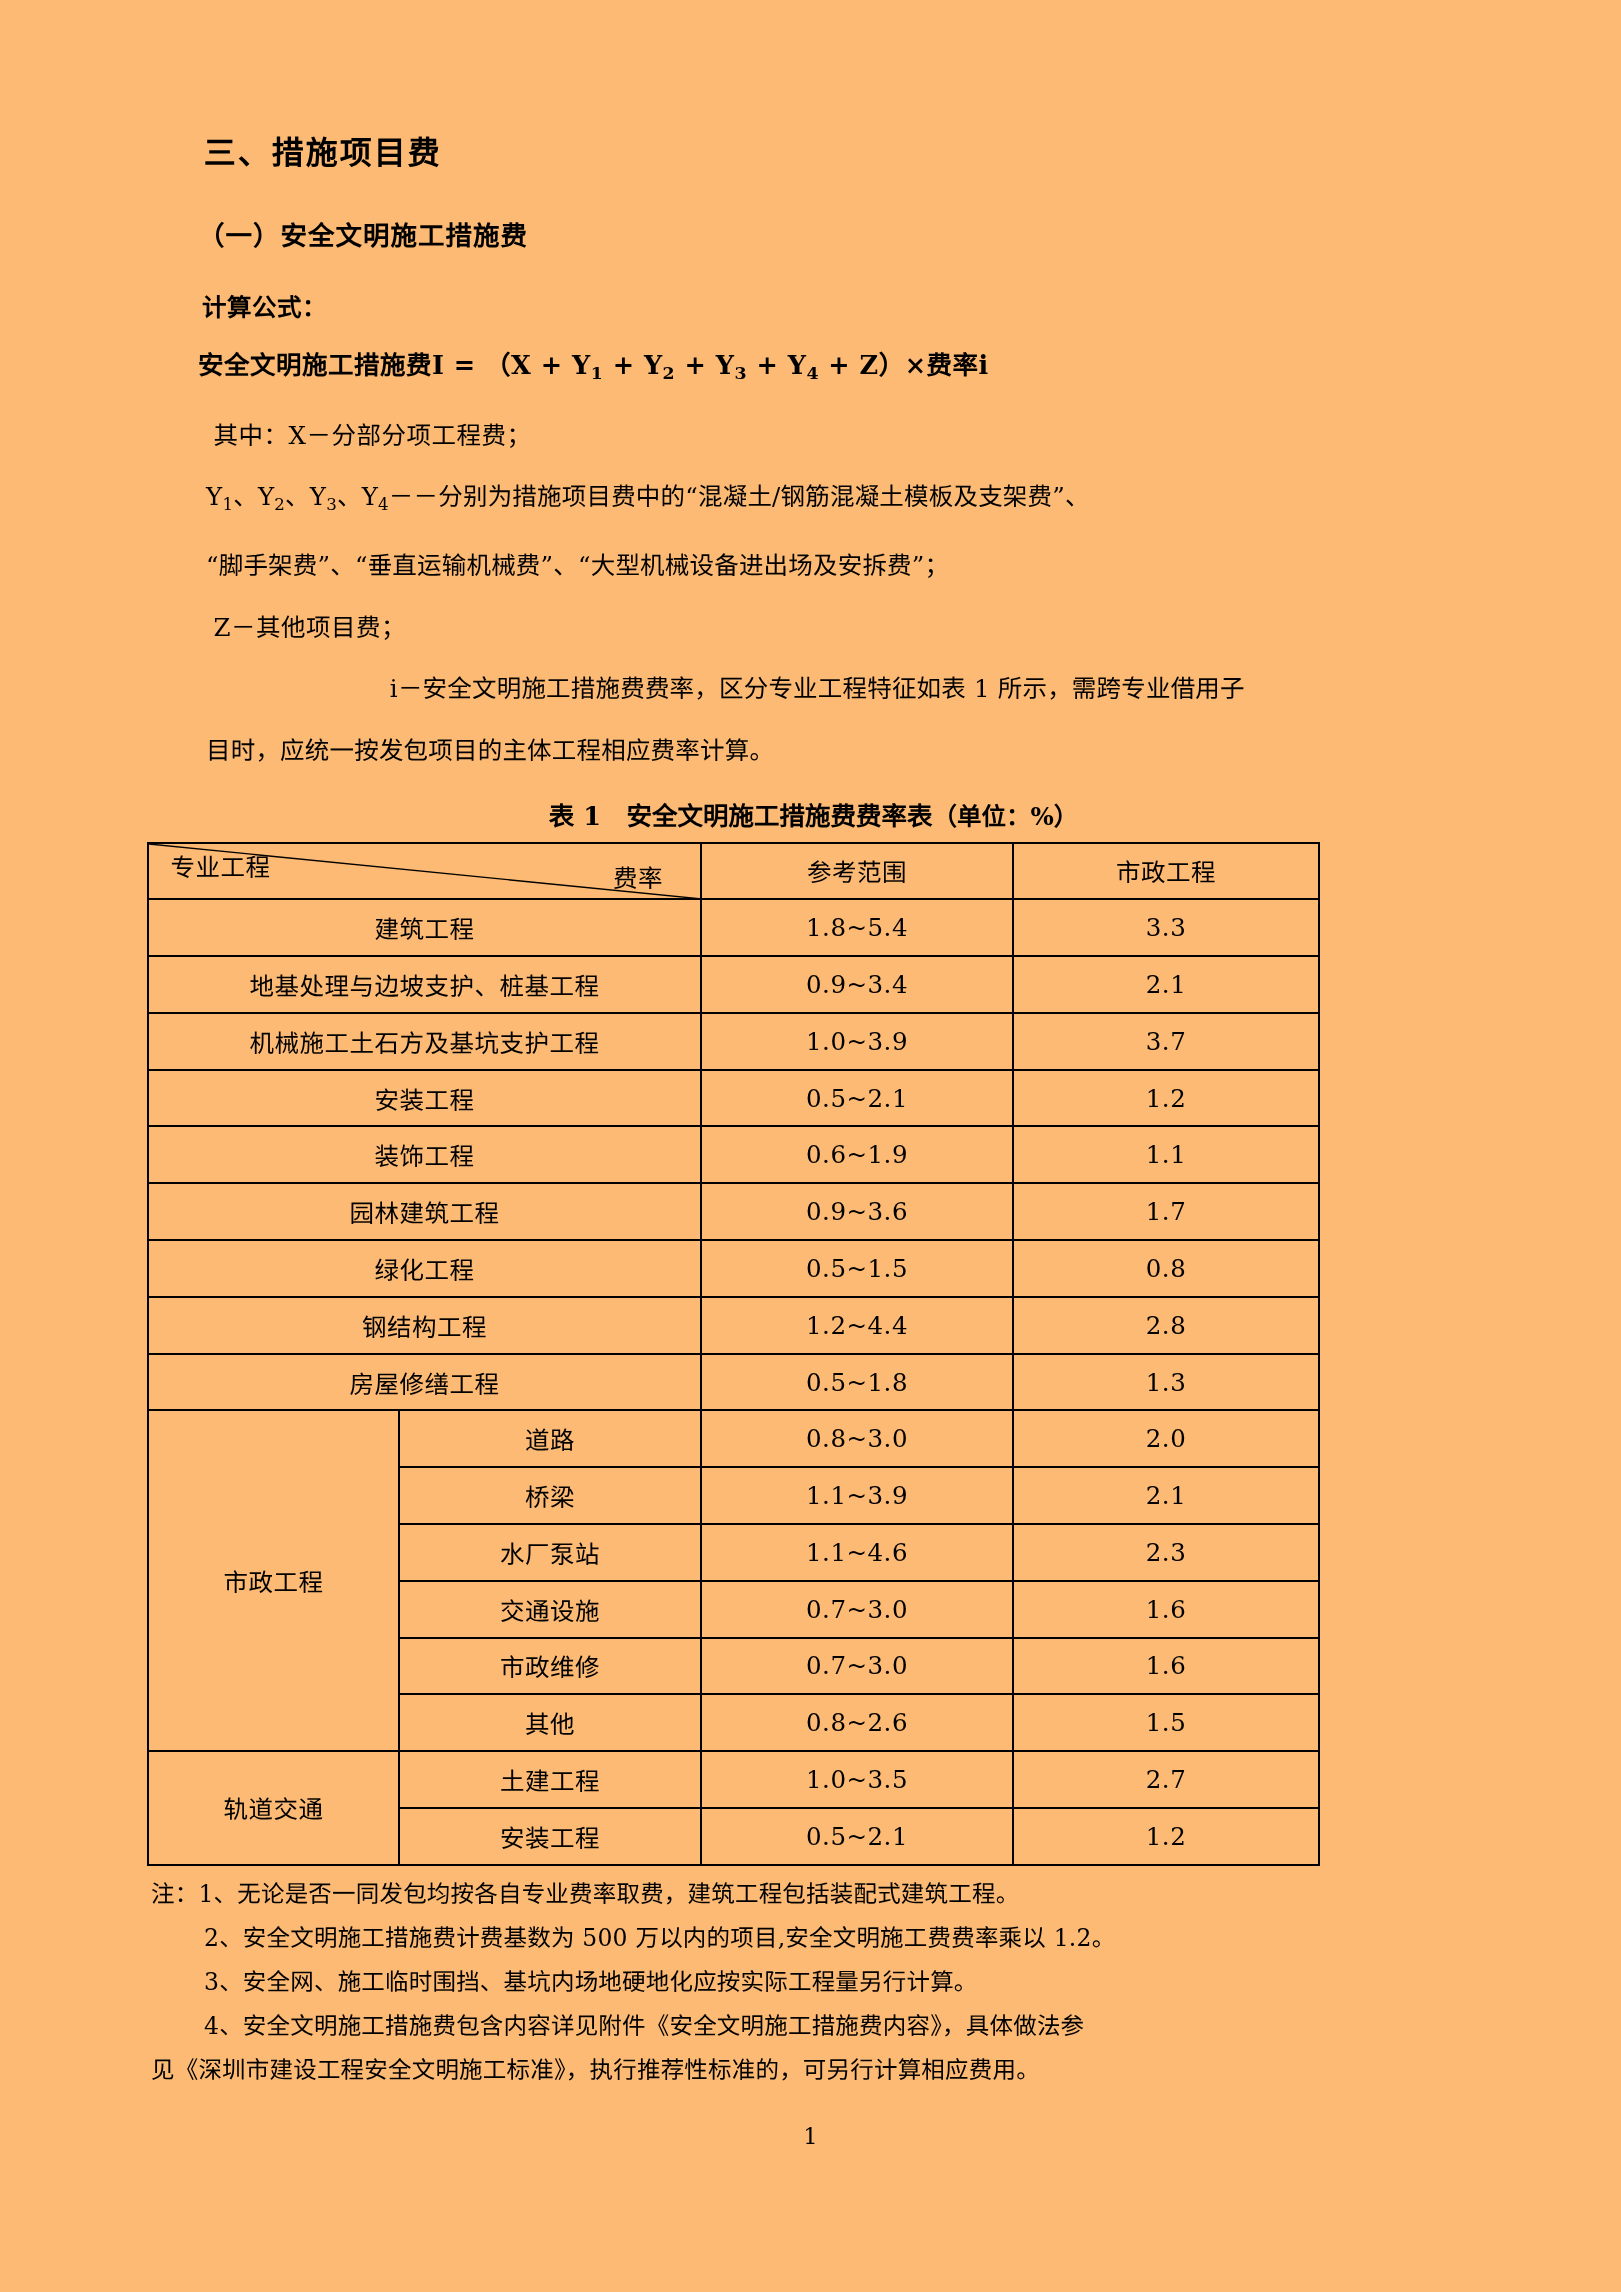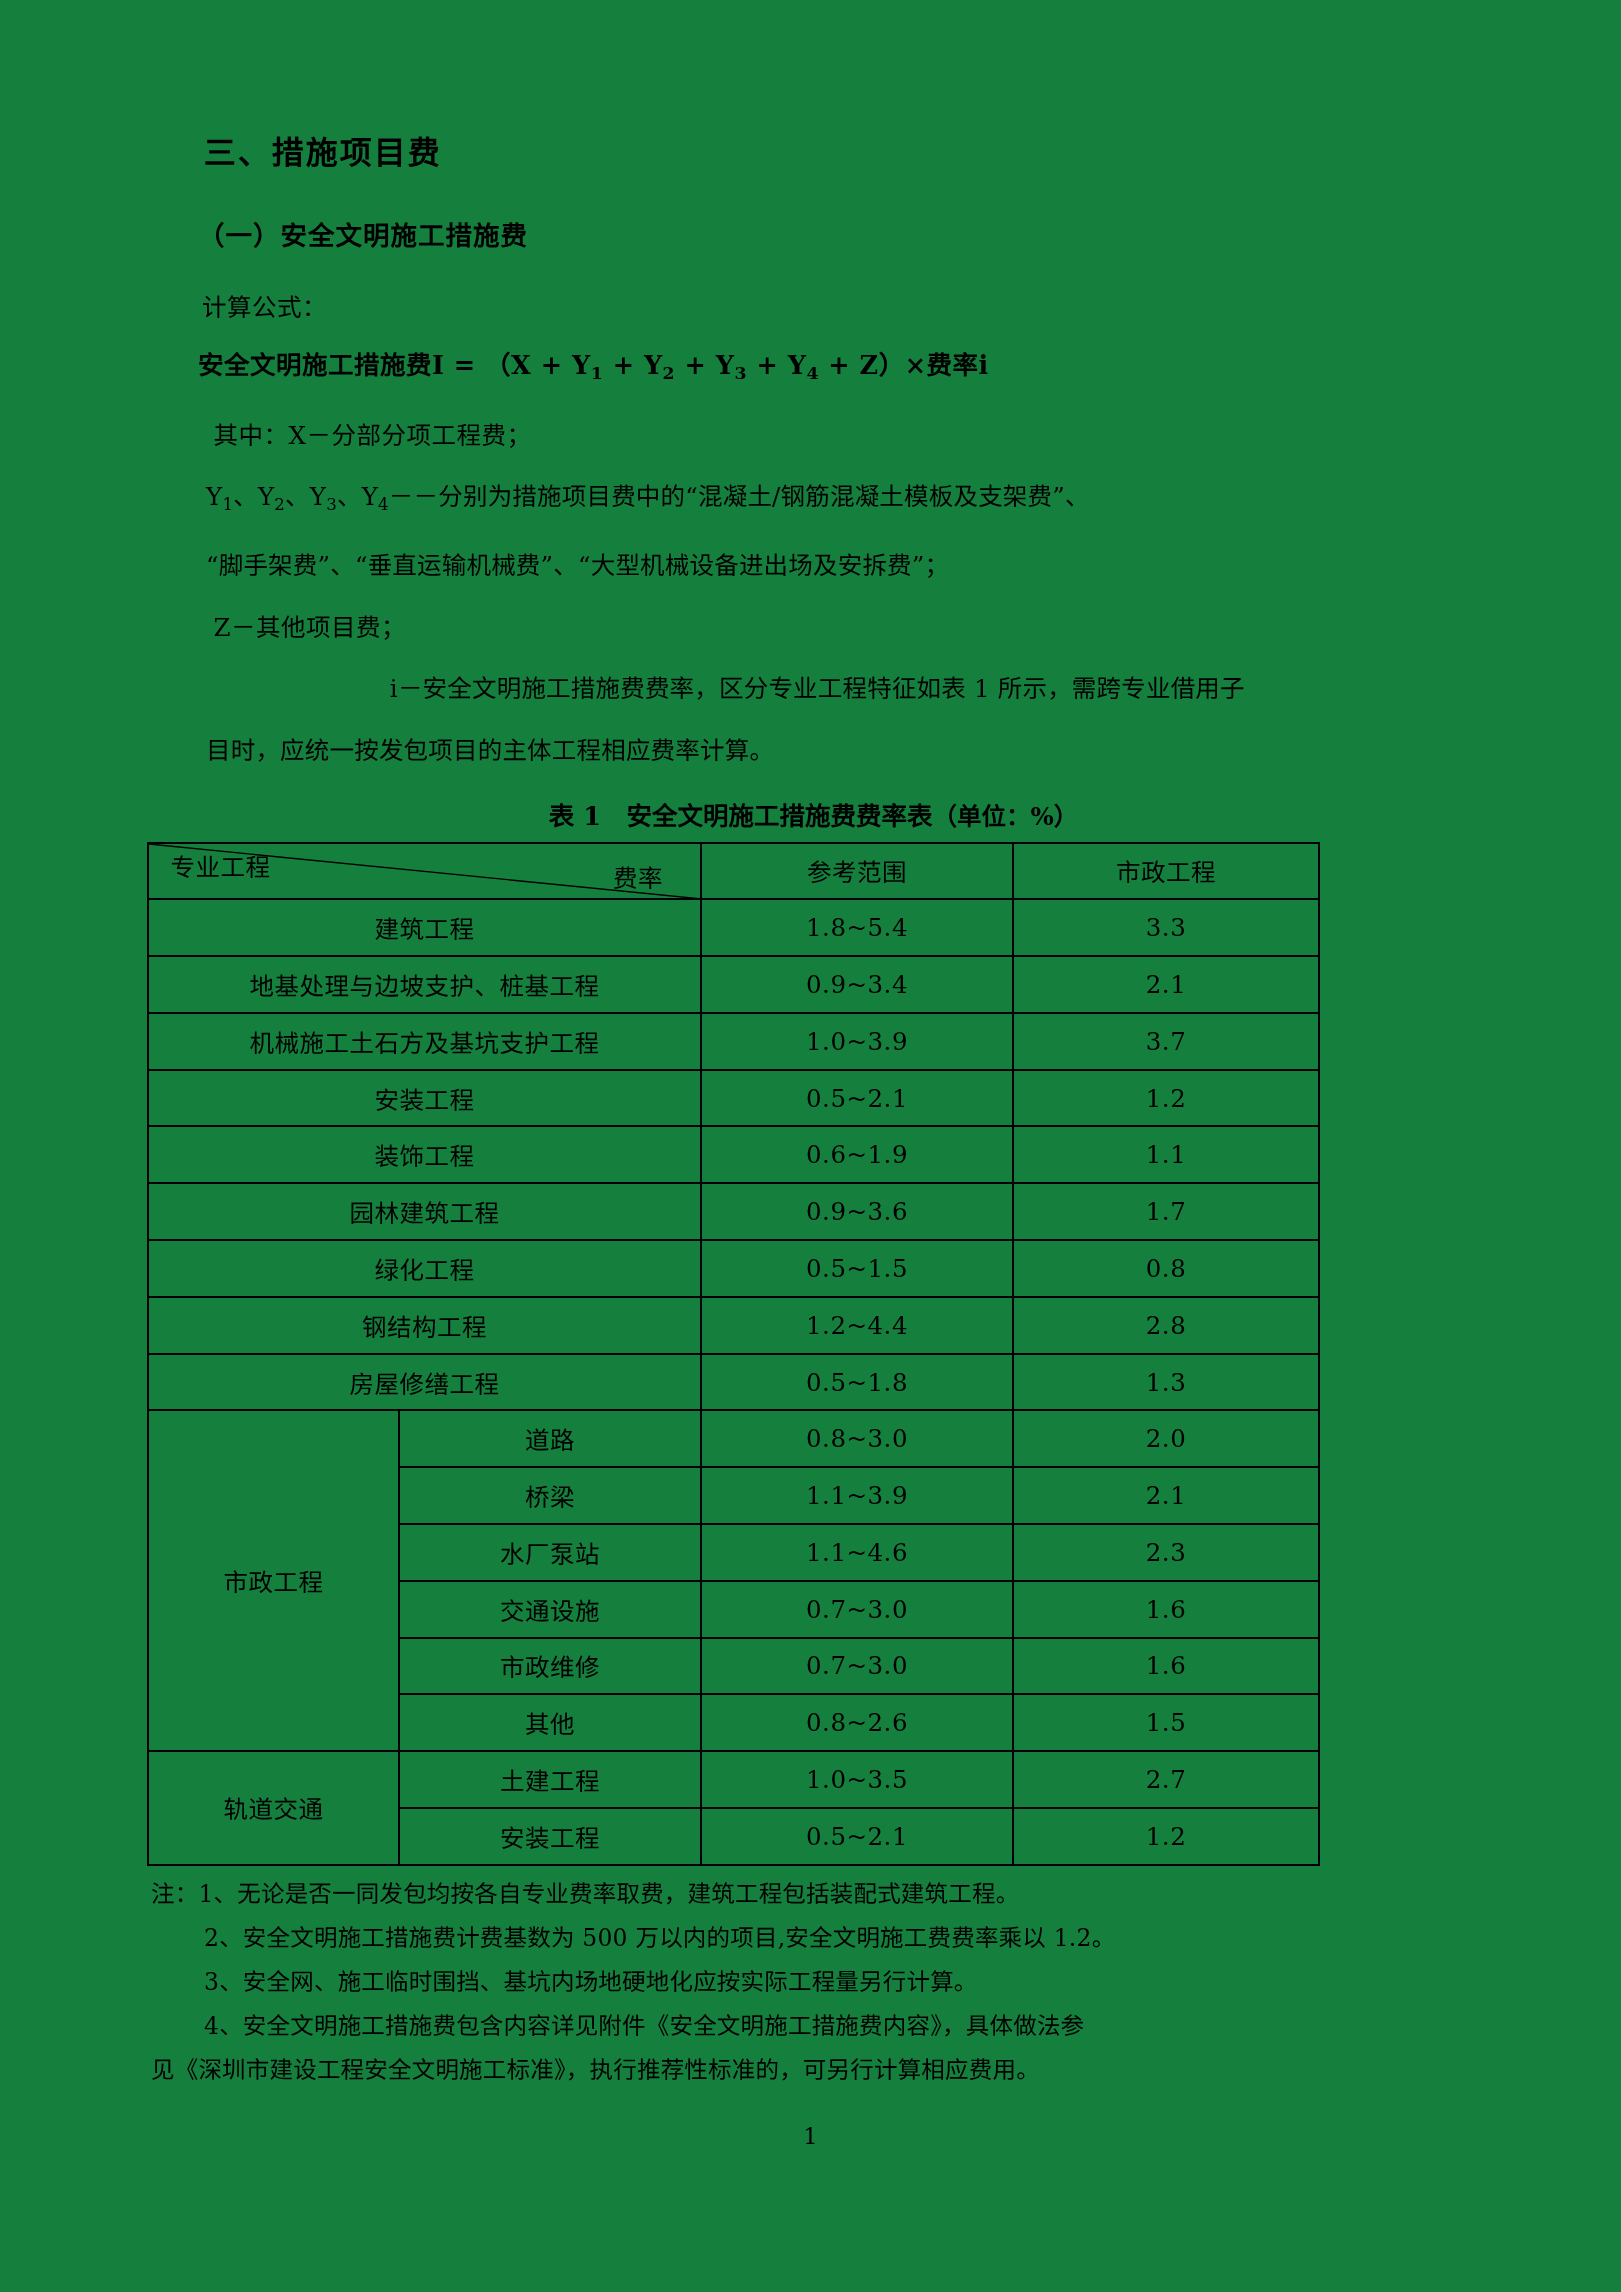--- a/index.html
+++ b/index.html
@@ -14,21 +14,21 @@
     font-family: "DejaVu Sans", "Liberation Sans", sans-serif;
     color: #000000;
     position: relative;
     overflow: hidden;
   }
   .page {
     position: absolute;
     left: 0; top: 0;
     width: 1621px;
     height: 2293px;
-    background: #15803d;
+    background: #fdba74;
   }
   .content {
     position: absolute;
     left: 196px;
     top: 127px;
     width: 1235px;
   }
 
   
   .h-section {
@@ -47,21 +47,21 @@
   }
 
   
   .p {
     font-size: 24.5px;
     line-height: 51px;
     margin: 0 0 3.9px 0;
     font-family: "DejaVu Serif", "Liberation Serif", serif;
     letter-spacing: 0.5px;
   }
-  .p.indent1 { margin-left: 5.9px; }
+  .p.indent1 { margin-left: 5.9px; font-weight: bold; }
   .p.indent2 { margin-left: 17.6px; }
   .formula {
     font-size: 25.5px;
     font-weight: bold;
     line-height: 53px;
     margin: 5.9px 0 9.8px 2px;
     font-family: "DejaVu Serif", "Liberation Serif", serif;
     letter-spacing: 0.5px;
   }
   .formula .lat {

